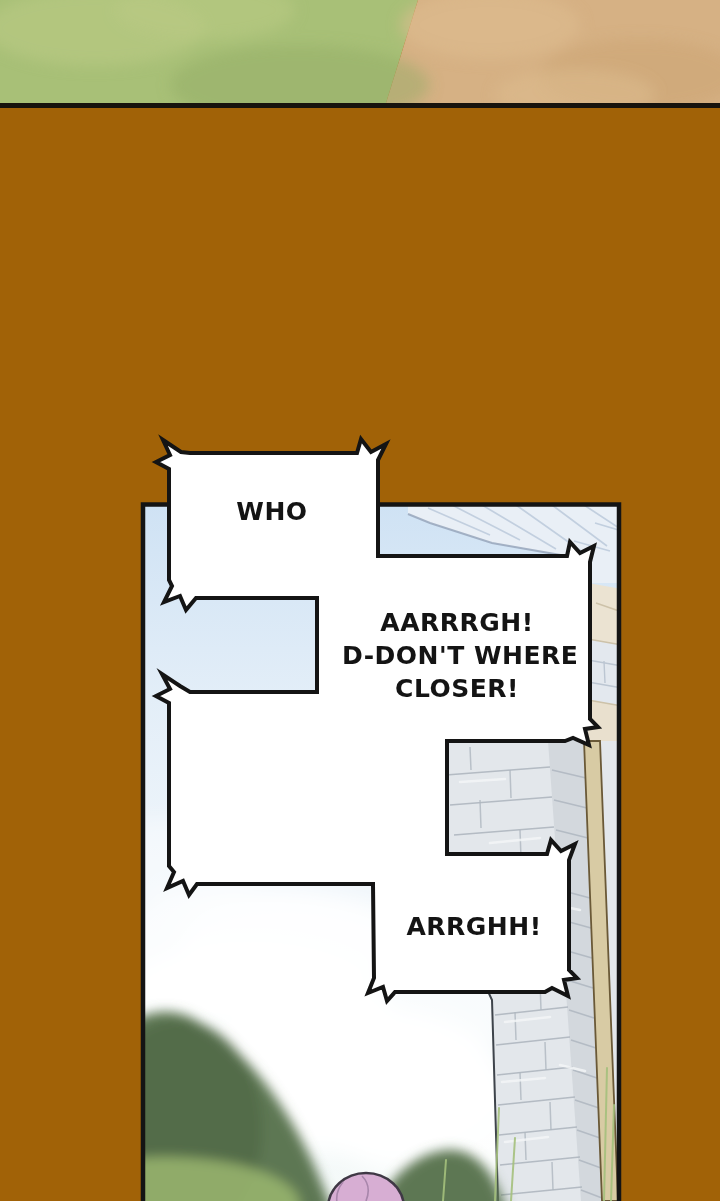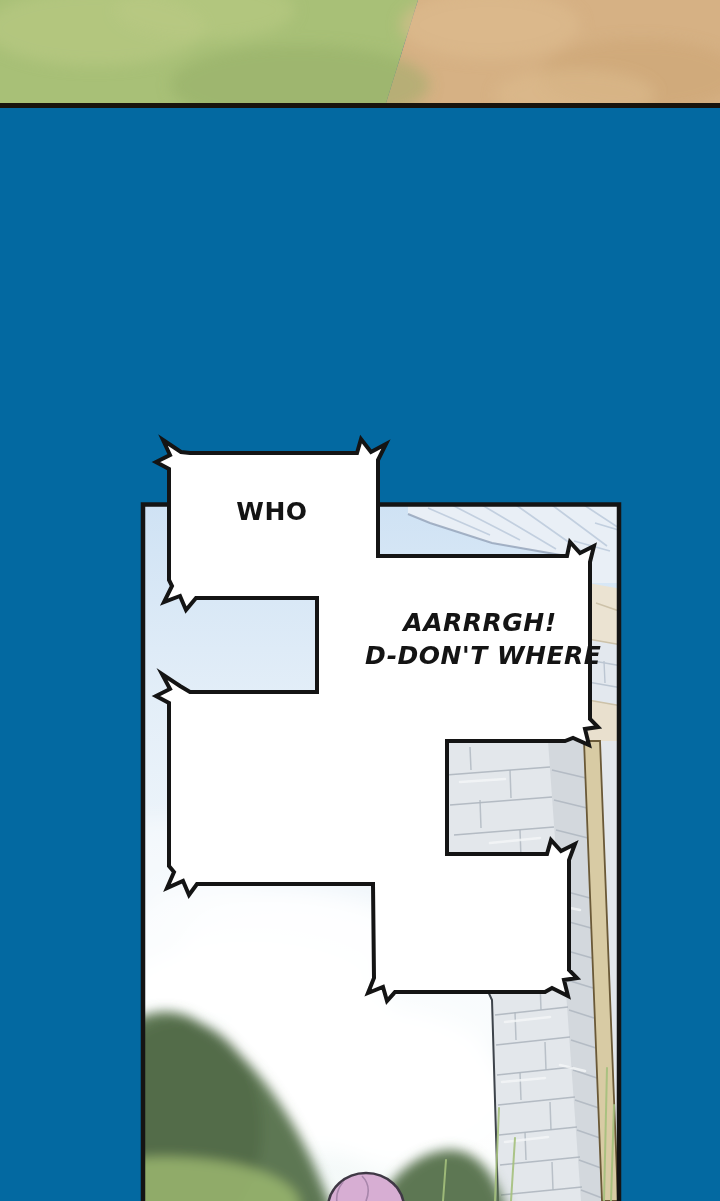--- a/index.html
+++ b/index.html
@@ -9,26 +9,26 @@
     --cloud:#ffffff;
     --ledge:#e9eff6; --ledge-line:#c2cfdf; --ledge-edge:#92a1b8;
     --band-beige:#ebe3d2; --band-beige2:#e9e0ce; --band-line:#cdc2a9; --band-brick:#e3e8ee; --band-brick-line:#bcc6d2;
     --wall-light:#e3e7eb; --wall-shade:#d3d8dd; --mortar:#aeb6bf; --wall-edge:#3e444b; --brick-hi:#f4f6f8;
     --beam:#d8cba4; --beam-edge:#6a5937;
     --hill-dark:#5d7752; --hill-core:#4f6847; --hill-light:#97b26d;
     --grass-blade:#a4c07c;
     --head-pink:#d7aed3; --head-outline:#3f3845; --hair-line:#a886ab;
   }
   html,body{margin:0;padding:0;background:#fff;}
-  .page{position:relative;width:720px;height:1201px;background:#0369a1;overflow:hidden;
+  .page{position:relative;width:720px;height:1201px;background:#a16207;overflow:hidden;
         font-family:"DejaVu Sans","Liberation Sans",sans-serif;}
   .layer{position:absolute;left:0;top:0;}
   .bubble-text{position:absolute;color:var(--ink);font-weight:700;font-size:25px;line-height:33px;
                letter-spacing:.5px;text-align:center;white-space:nowrap;}
-  .bubble-text.italic{font-style:italic;margin-left:23px;}
+  .bubble-text.italic{}
   .bubble-text .ln{display:block;}
 </style>
 </head>
 <body>
 
 <div class="page">
 
   <svg class="layer" width="720" height="115" viewBox="0 0 720 115">
     <defs>
       <clipPath id="stripClip">
@@ -169,17 +169,21 @@
              L156,462 L170,455 L163,440 L181,452 Z"></path>
   </svg>
 
   <div class="bubble-text" style="left:162px;top:495px;width:220px;">
     <span class="ln">WHO</span>
   </div>
 
   <div class="bubble-text italic" style="left:342px;top:606px;width:230px;">
     <span class="ln">AARRRGH!</span>
     <span class="ln">D-DON'T WHERE</span>
+    <span class="ln">CLOSER!</span>
   </div>
 
 
+  <div class="bubble-text italic" style="left:359px;top:910px;width:230px;">
+    <span class="ln">ARRGHH!</span>
+  </div>
 
 </div>
 
 </body></html>

